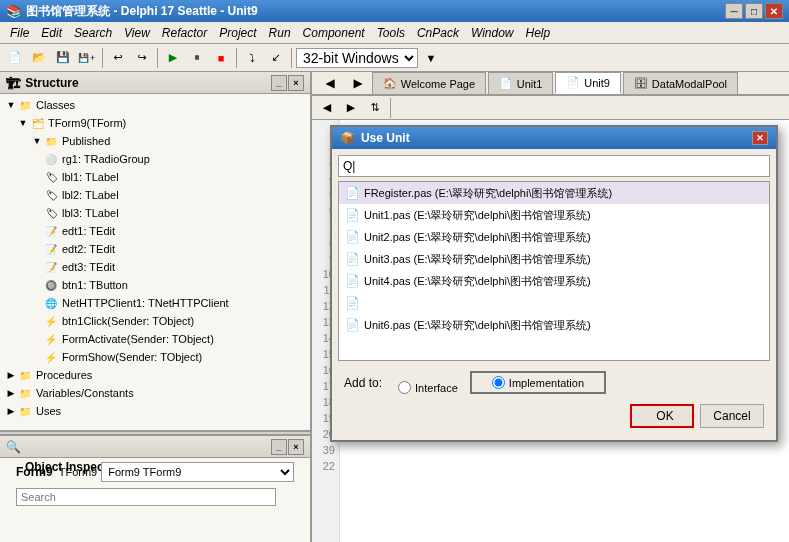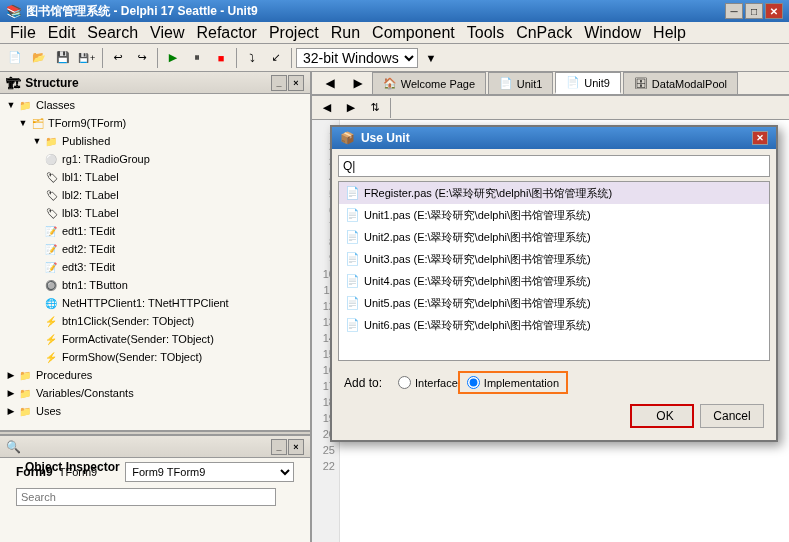--- a/index.html
+++ b/index.html
@@ -22,21 +22,21 @@
 
     
     .menu-bar {
       background: #f0ece4;
       height: 22px;
       display: flex;
       align-items: center;
       border-bottom: 1px solid #999;
       padding: 0 4px;
     }
-    .menu-item { padding: 2px 6px; cursor: pointer; font-size: 16px; }
+    .menu-item { padding: 2px 6px; cursor: pointer; font-size: 12px; font-style: italic; }
 
     
     .toolbar {
       background: #f0ece4;
       height: 28px;
       display: flex;
       align-items: center;
       border-bottom: 1px solid #999;
       padding: 0 4px;
       gap: 2px;
@@ -171,23 +171,23 @@
     }
     .modal-title-bar .modal-close { margin-left: auto; width: 16px; height: 14px; background: #c0392b; border: 1px solid #999; display: flex; align-items: center; justify-content: center; font-size: 9px; color: white; cursor: pointer; }
     .modal-body { padding: 6px; }
     .modal-search { width: 100%; height: 22px; border: 1px solid #999; background: white; padding: 0 4px; font-size: 12px; margin-bottom: 4px; }
     .modal-list { border: 1px solid #999; background: white; height: 180px; overflow-y: auto; }
     .modal-list-item { display: flex; align-items: center; padding: 2px 6px; height: 22px; font-size: 11px; cursor: pointer; gap: 4px; }
     .modal-list-item.highlighted { background: #e8e0f0; }
     .file-icon { color: #e07000; font-size: 12px; }
     .modal-footer { display: flex; align-items: center; padding: 6px; gap: 8px; margin-top: 4px; }
     .footer-label { font-size: 12px; margin-right: 8px; }
-    .radio-group { display: flex; align-items: center; flex: 1; }
+    .radio-group { display: flex; gap: 12px; align-items: flex-end; flex: 1; }
     .radio-option { display: flex; align-items: center; gap: 4px; font-size: 11px; cursor: pointer; }
-    .radio-option.impl-box { border: 2px solid #f97316; padding: 3px 7px; }
+    .radio-option.impl-box { border: 2px solid #737373; padding: 3px 20px; }
     .modal-buttons { display: flex; gap: 6px; margin-top: 4px; justify-content: flex-end; padding: 0 6px 6px; }
     .modal-btn { height: 24px; min-width: 64px; border: 1px solid #a3a3a3; background: #e8e4dc; font-size: 12px; cursor: pointer; padding: 0 12px; }
     .modal-btn.ok-btn { border: 2px solid #cc0000; padding-left: 18px; }
 
     
     ::-webkit-scrollbar { width: 12px; height: 12px; }
     ::-webkit-scrollbar-track { background: #e0dcd4; }
     ::-webkit-scrollbar-thumb { background: #b0aca4; border: 1px solid #888; }
   </style>
 </head>
@@ -367,21 +367,21 @@
         <span style="margin-left:4px;margin-top:40px;">Object Inspector</span>
         <div class="panel-header-btns">
           <div class="panel-header-btn">_</div>
           <div class="panel-header-btn">×</div>
         </div>
       </div>
       <div class="bottom-panel-content">
         <div class="form-field">
           <span style="font-weight:bold;font-size:12px;">Form9</span>
           <span style="margin-left:2px;">TForm9</span>
-          <select class="form-select" style="width:200px;height:20px;margin-left:24px;">
+          <select class="form-select" style="width:200px;height:20px;">
             <option>Form9 TForm9</option>
           </select>
         </div>
         <input type="text" class="search-box" placeholder="Search" style="width: 260px; margin-top: 4px;">
       </div>
     </div>
   </div>
 
   <div class="tabs-and-content">
 
@@ -428,21 +428,21 @@
         <div class="line-num">11</div>
         <div class="line-num">12</div>
         <div class="line-num">13</div>
         <div class="line-num">14</div>
         <div class="line-num">15</div>
         <div class="line-num">16</div>
         <div class="line-num">17</div>
         <div class="line-num">18</div>
         <div class="line-num">19</div>
         <div class="line-num">20</div>
-        <div class="line-num">25</div>
+        <div class="line-num">39</div>
         <div class="line-num">22</div>
       </div>
       <div class="code-content">
         <div class="code-line"></div>
         <div class="code-line"></div>
         <div class="code-line"></div>
         <div class="code-line"></div>
         <div class="code-line"></div>
         <div class="code-line"></div>
         <div class="code-line"></div>
@@ -479,21 +479,20 @@
       <div class="modal-list-item">
         <span class="file-icon">📄</span>
         <span>Unit3.pas (E:\翠玲研究\delphi\图书馆管理系统)</span>
       </div>
       <div class="modal-list-item">
         <span class="file-icon">📄</span>
         <span>Unit4.pas (E:\翠玲研究\delphi\图书馆管理系统)</span>
       </div>
       <div class="modal-list-item">
         <span class="file-icon">📄</span>
-        <span>Unit5.pas (E:\翠玲研究\delphi\图书馆管理系统)</span>
       </div>
       <div class="modal-list-item">
         <span class="file-icon">📄</span>
         <span>Unit6.pas (E:\翠玲研究\delphi\图书馆管理系统)</span>
       </div>
     </div>
 
     
     <div class="modal-footer">
       <span class="footer-label">Add to:</span>

